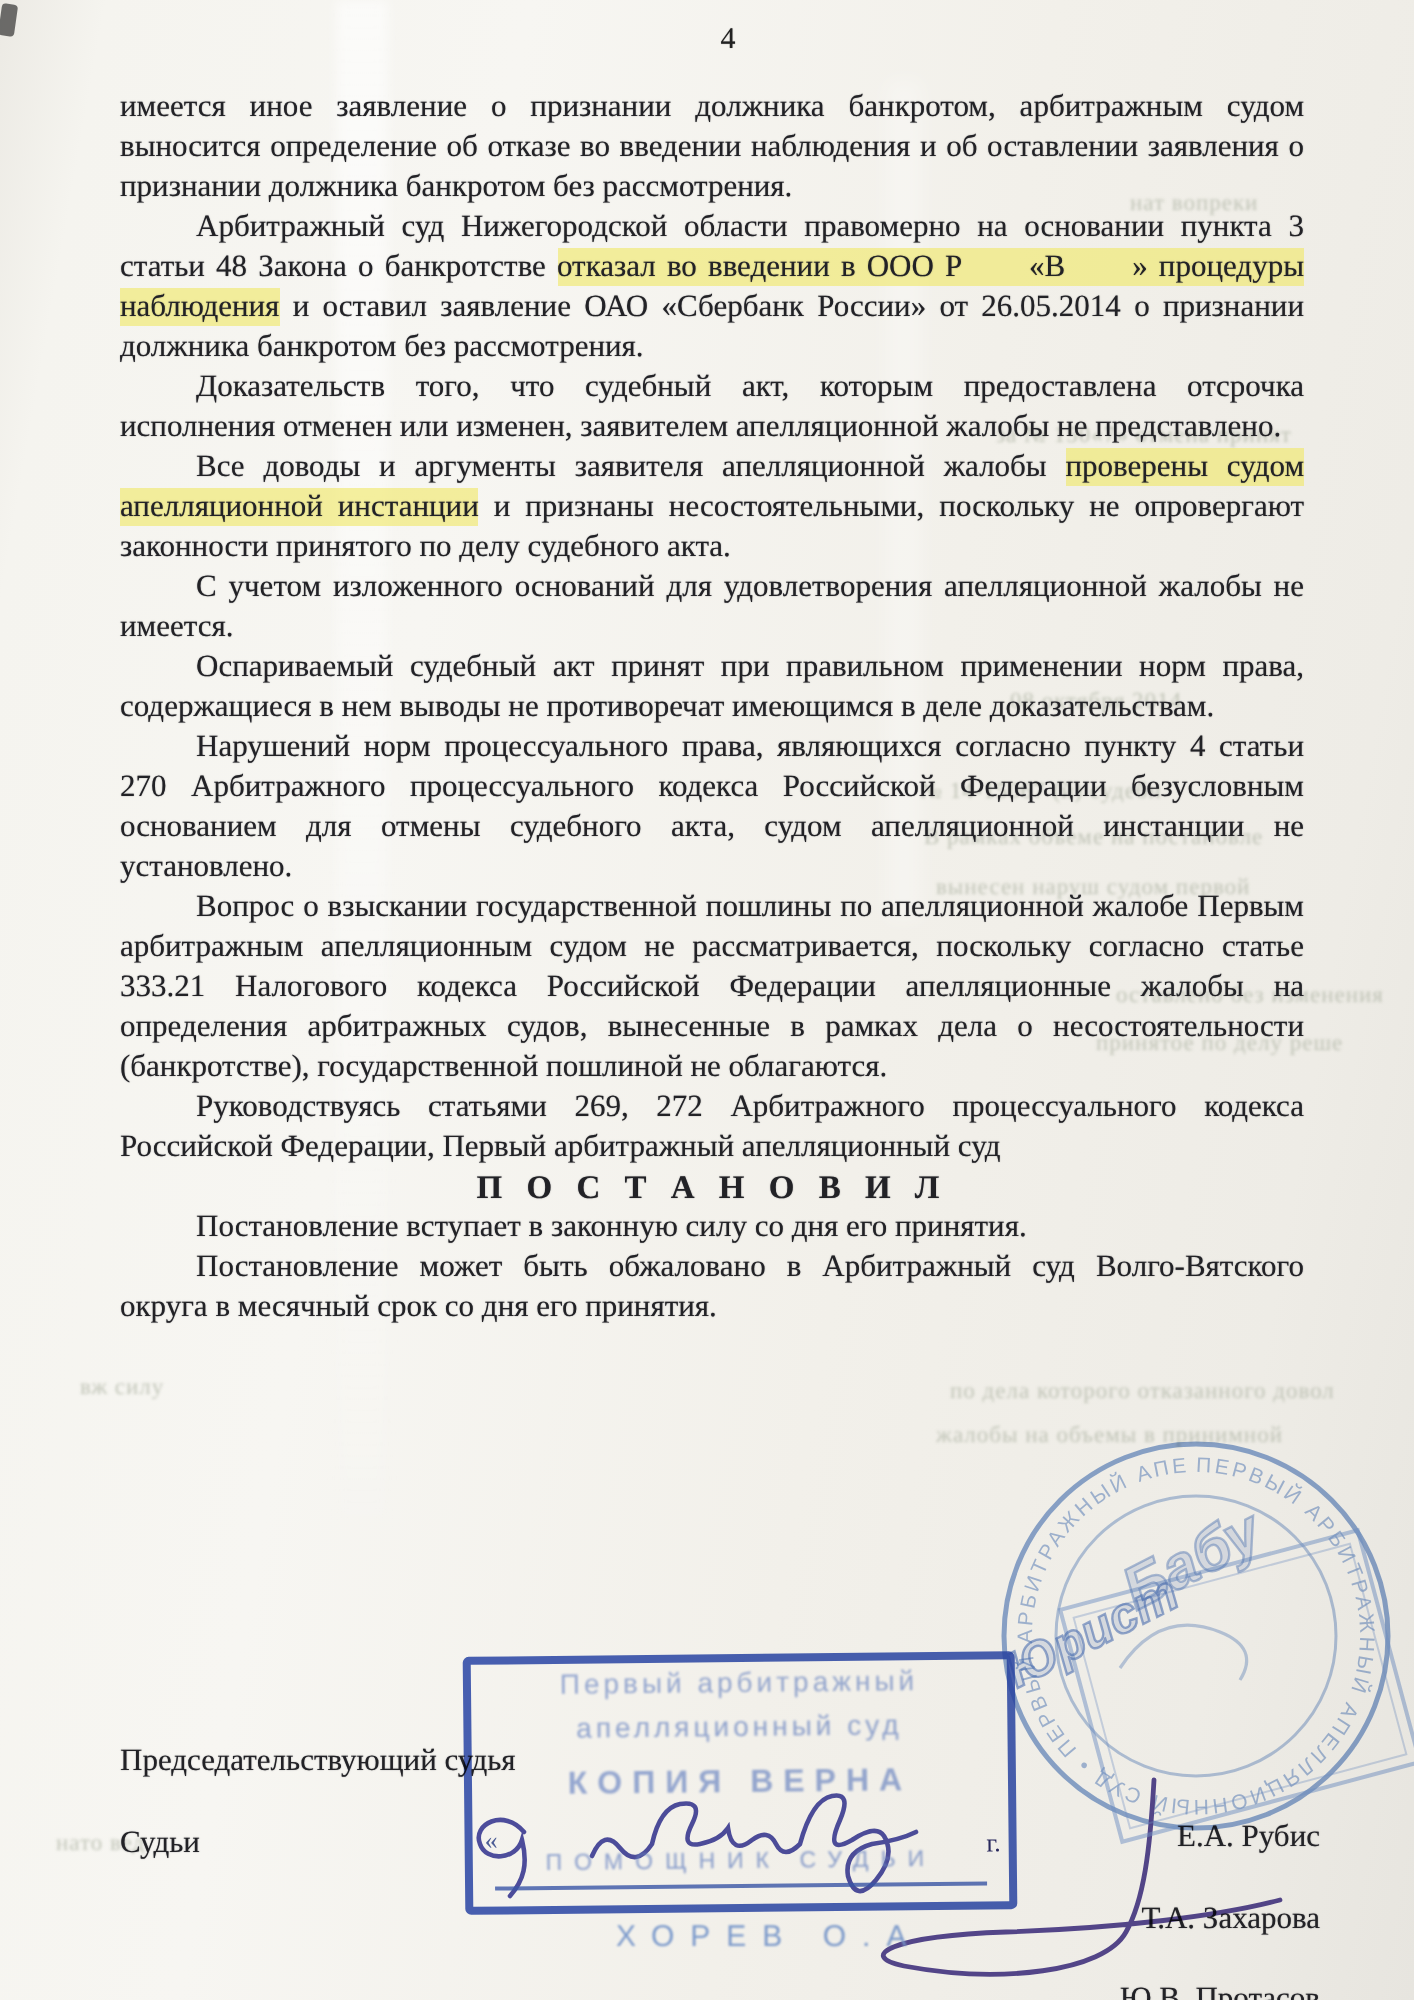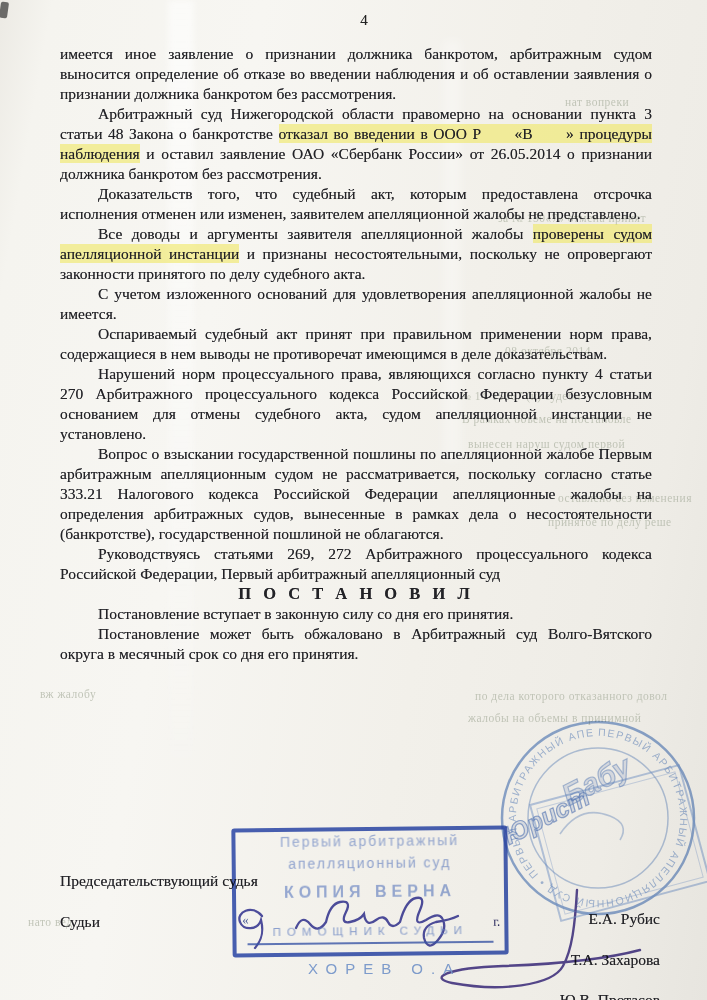--- a/index.html
+++ b/index.html
@@ -69,21 +69,21 @@
   <div class="bleed" style="left:565px;top:96px;">нат вопреки</div>
   <div class="bleed" style="left:498px;top:212px;">за № 150«7» отмена принят</div>
   <div class="bleed" style="left:505px;top:345px;">08 октября 2014</div>
   <div class="bleed" style="left:460px;top:390px;">№ 14-15067 (й) судебн</div>
   <div class="bleed" style="left:462px;top:413px;">В рамках объеме на постановле</div>
   <div class="bleed" style="left:468px;top:438px;">вынесен наруш судом первой</div>
   <div class="bleed" style="left:558px;top:492px;">оставлено без изменения</div>
   <div class="bleed" style="left:548px;top:516px;">принятое по делу реше</div>
   <div class="bleed" style="left:475px;top:690px;">по дела которого отказанного довол</div>
   <div class="bleed" style="left:468px;top:712px;">жалобы на объемы в принимной</div>
-  <div class="bleed" style="left:40px;top:688px;">вж жалобу</div>
+  <div class="bleed" style="left:40px;top:688px;">вж силу</div>
   <div class="bleed" style="left:28px;top:916px;">нато вед</div>
 
   <div class="page-number">4</div>
 
   <div class="body-col">
     <p><span>имеется иное заявление о признании должника банкротом, арбитражным судом выносится определение об отказе во введении наблюдения и об оставлении заявления о признании должника банкротом без рассмотрения.</span></p>
     <p class="ind"><span>Арбитражный суд Нижегородской области правомерно на основании пункта 3 статьи 48 Закона о банкротстве </span><mark>отказал во введении в ООО Р&nbsp;&nbsp;&nbsp;&nbsp;&nbsp;&nbsp;«В&nbsp;&nbsp;&nbsp;&nbsp;&nbsp;&nbsp;» процедуры наблюдения</mark><span> и оставил заявление ОАО «Сбербанк России» от 26.05.2014 о признании должника банкротом без рассмотрения.</span></p>
     <p class="ind"><span>Доказательств того, что судебный акт, которым предоставлена отсрочка исполнения отменен или изменен, заявителем апелляционной жалобы не представлено.</span></p>
     <p class="ind"><span>Все доводы и аргументы заявителя апелляционной жалобы </span><mark>проверены судом апелляционной инстанции</mark><span> и признаны несостоятельными, поскольку не опровергают законности принятого по делу судебного акта.</span></p>
     <p class="ind"><span>С учетом изложенного оснований для удовлетворения апелляционной жалобы не имеется.</span></p>

